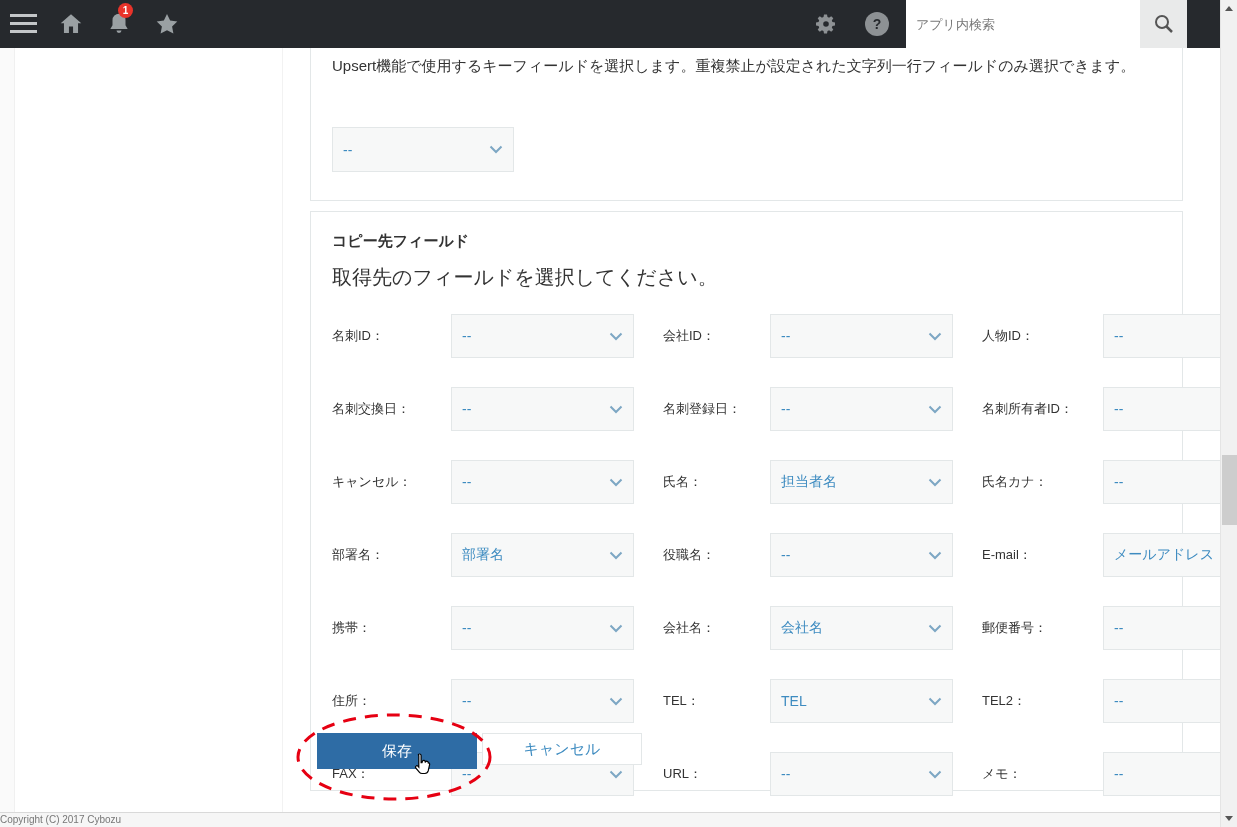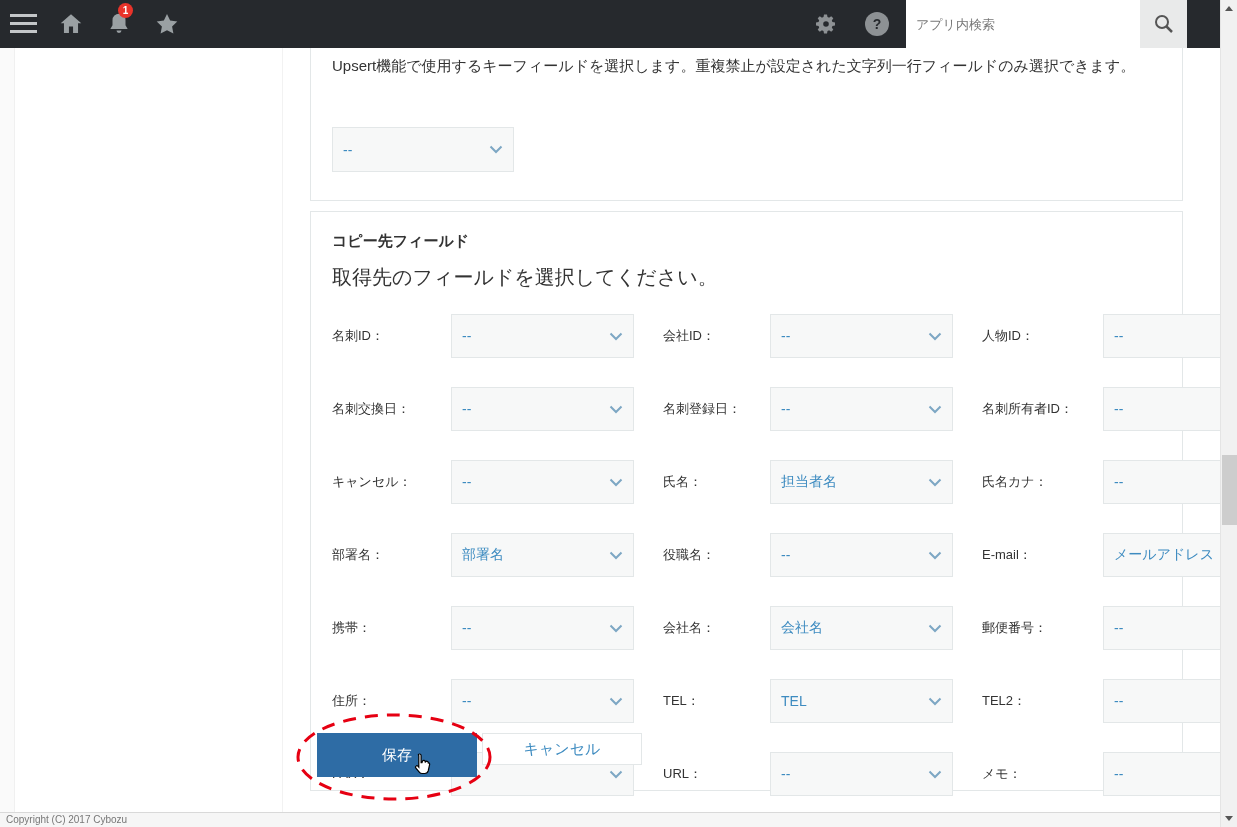--- a/index.html
+++ b/index.html
@@ -40,31 +40,31 @@
   .dd-upsert { position:absolute; left:21px; top:79px; width:182px; height:45px; }
 
   .box2 { position:absolute; left:310px; top:163px; width:873px; height:580px; background:#fff; border:1px solid #e3e7e8; }
   .title { position:absolute; left:21px; top:20px; font-size:15px; font-weight:bold; color:#333; }
   .subtitle { position:absolute; left:21px; top:52px; font-size:20px; color:#333; }
   .grid { position:absolute; left:21px; top:102px; width:831px; display:grid;
           grid-template-columns:90px 183px 78px 183px 92px 183px; column-gap:4px; row-gap:11px;
           grid-auto-rows:44px; align-items:center;gap:29px; }
   .flabel { font-size:13px; color:#333; line-height:18px; }
 
-  .save-btn { position:absolute; left:6px; top:521px; width:160px; height:44px; background:#2e6ca5;
+  .save-btn { position:absolute; left:6px; top:521px; width:160px; height:36px; background:#2e6ca5;
               border:1px solid #2e6ca5; color:#fff; font-size:15px; font-family:inherit; cursor:pointer; }
   .cancel-btn { position:absolute; left:171px; top:521px; width:160px; height:32px; background:#fff;
                 border:1px solid #e3e7e8; color:#3d8bc0; font-size:15px; font-family:Liberation Sans, sans-serif; cursor:pointer; }
 
   .annot { position:absolute; left:293px; top:663px; width:202px; height:92px; z-index:5; pointer-events:none; }
   .cursor { position:absolute; left:411px; top:704px; z-index:6; pointer-events:none; }
 
   
   .footer { position:absolute; left:0; top:812px; width:1220px; height:15px; background:#f6f6f6;
-            border-top:1px solid #d9d9d9; font-size:10px; color:#777; line-height:13px; padding-left:6px; }
+            border-top:1px solid #d9d9d9; font-size:10px; color:#777; line-height:13px; padding-left:0; }
   .scrollbar { position:absolute; right:0; top:0; width:17px; height:827px; background:#f1f1f1; border-left:1px solid #e4e4e4; }
   .sb-up, .sb-down { position:absolute; left:0; width:17px; height:17px; cursor:pointer; }
   .sb-up { top:0; } .sb-down { bottom:0; }
   .sb-up::after { content:""; position:absolute; left:4px; top:6px; border-left:4px solid transparent;
                   border-right:4px solid transparent; border-bottom:5px solid #555; }
   .sb-down::after { content:""; position:absolute; left:4px; top:6px; border-left:4px solid transparent;
                     border-right:4px solid transparent; border-top:5px solid #555; }
   .sb-thumb { position:absolute; left:1px; top:455px; width:15px; height:70px; background:#cdcdcd; cursor:pointer; }
 </style>
 </head>

